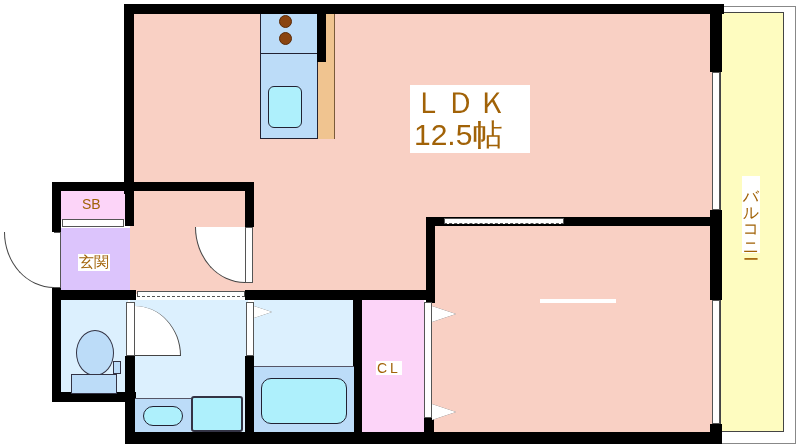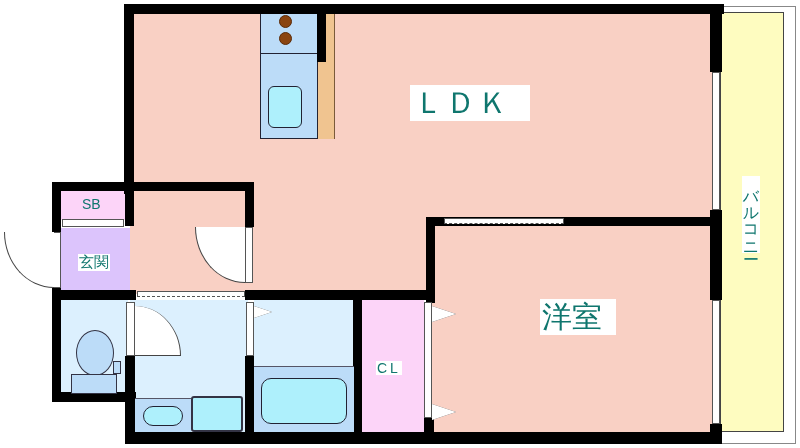--- a/index.html
+++ b/index.html
@@ -1,19 +1,19 @@
 <!DOCTYPE html>
 <html><head>
 <meta charset="utf-8">
 <style>
   html,body{margin:0;padding:0;background:#fff;}
   body{width:800px;height:448px;position:relative;overflow:hidden;font-family:"DejaVu Sans",sans-serif;}
   .abs{position:absolute;box-sizing:border-box;}
   .wall{position:absolute;background:#000;}
-  .lbl{position:absolute;background:#fff;color:#0f766e;line-height:1;white-space:nowrap;}
+  .lbl{position:absolute;background:#fff;color:#a16207;line-height:1;white-space:nowrap;}
   .win{position:absolute;background:#fff;border:1px solid #555;box-sizing:border-box;}
   .fix{position:absolute;background:#bcdcf8;border:1px solid #334;box-sizing:border-box;}
   .basin{position:absolute;background:#aef0fc;border:1.5px solid #223;box-sizing:border-box;}
 </style>
 </head>
 <body>
 
 <div class="abs" style="left:716px;top:6px;width:80px;height:438px;border:1px solid #888;background:#fff;"></div>
 <div class="abs" style="left:720px;top:12px;width:64px;height:420px;background:#fefcc0;border:1px solid #444;"></div>
 
@@ -85,23 +85,23 @@
 
 <div class="fix" style="left:135px;top:398px;width:56px;height:34px;border:none;border-top:1px solid #556;"></div>
 <div class="basin" style="left:143px;top:406px;width:40px;height:20px;border-radius:10px;"></div>
 <div class="basin" style="left:191px;top:396px;width:52px;height:36px;border:2px double #334;border-radius:3px;"></div>
 
 <div class="fix" style="left:254px;top:366px;width:100px;height:66px;border:none;border-top:1px solid #556;"></div>
 <div class="basin" style="left:261px;top:378px;width:86px;height:46px;border-radius:10px;"></div>
 
 <div class="lbl" style="left:410px;top:85px;width:112px;padding:2px 4px;font-size:30px;line-height:32px;font-family:'Liberation Sans',sans-serif;">
   <div style="letter-spacing:2px;">ＬＤＫ</div>
+  <div>12.5帖</div>
 </div>
 
 <div class="lbl" style="left:540px;top:299px;width:72px;padding:2px 2px;font-size:30px;line-height:32px;font-family:'Liberation Sans',sans-serif;">
-  <div>洋室</div>
 </div>
 
 <div class="lbl" style="left:742px;top:176px;width:18px;padding:2px 0;font-size:16px;line-height:18px;writing-mode:vertical-rl;text-align:center;">バルコニー</div>
 
 <div class="lbl" style="left:78px;top:254px;font-size:15px;padding:1px 1px;">玄関</div>
 <div class="lbl" style="left:82px;top:197px;font-size:14px;background:transparent;font-family:'Liberation Sans',sans-serif;">SB</div>
 <div class="lbl" style="left:376px;top:361px;font-size:14px;letter-spacing:3px;padding:0 1px;font-family:'Liberation Sans',sans-serif;text-align:center;">CL</div>
 
 </body></html>

